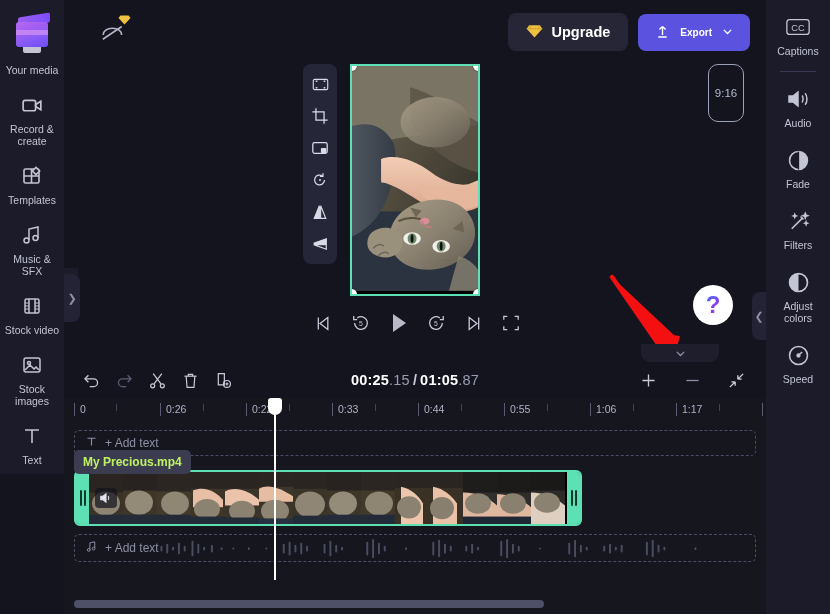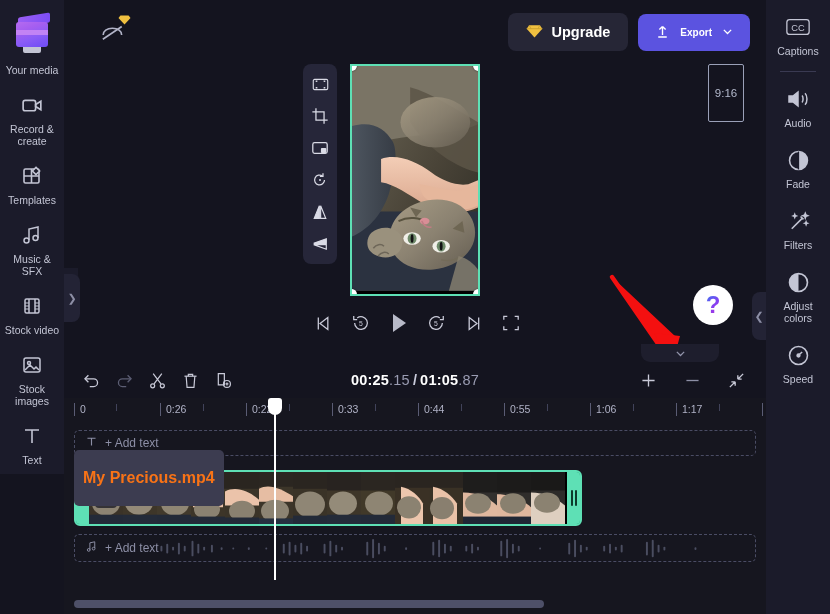--- a/index.html
+++ b/index.html
@@ -105,21 +105,21 @@
     position: absolute; left: 286px; top: 0px; width: 130px; height: 232px;
     border: 2px solid #5ee0b5; overflow: hidden; background: #000;
   }
   .video-img { position: absolute; inset: 0; }
   .handle {
     position: absolute; width: 11px; height: 11px; border-radius: 50%;
     background: #fff; box-shadow: 0 0 2px rgba(0,0,0,.6); cursor: pointer;
   }
   .ratio-badge {
     position: absolute; left: 644px; top: 0px; width: 36px; height: 58px;
-    border: 1px solid #9aa0b8; border-radius: 2px;
+    border: 1px solid #9aa0b8; border-radius: 10px;
     display: flex; align-items: center; justify-content: center;
     font-size: 11.5px; color: #b4bacd;
   }
   .playctl {
     position: absolute; left: 245px; top: 244px; width: 216px; height: 30px;
     display: flex; align-items: center; justify-content: space-between;
   }
   .pc-btn { width: 28px; height: 28px; display:flex; align-items:center; justify-content:center; cursor: pointer; }
   .help-fab {
     position: absolute; left: 629px; top: 221px; width: 40px; height: 40px;
@@ -183,22 +183,22 @@
   .grip-l { left: 0; border-radius: 3px 0 0 3px; }
   .grip-r { right: 0; border-radius: 0 3px 3px 0; }
   .grip-bars { display: flex; gap: 2px; }
   .grip-bars i { display: block; width: 2px; height: 16px; background: #0d3a2c; border-radius: 1px; }
   .speaker-chip {
     position: absolute; left: 19px; top: 50%; transform: translateY(-50%);
     width: 22px; height: 20px; border-radius: 4px; background: rgba(20,20,30,.72);
     display: flex; align-items: center; justify-content: center; cursor: pointer;
   }
   .tooltip {
-    position: absolute; background: #3c3c50; color: #f97316; font-size: 16px; font-weight: bold;
-    padding: 19px 9px; border-radius: 5px; white-space: nowrap; z-index: 8;
+    position: absolute; background: #3c3c50; color: #bef264; font-size: 12px; font-weight: bold;
+    padding: 5px 9px; border-radius: 5px; white-space: nowrap; z-index: 8;
   }
   .playhead { position: absolute; top: 0; bottom: 34px; width: 2px; background: #ffffff; z-index: 7; }
   .playhead-head {
     position: absolute; left: -6px; top: 0; width: 14px; height: 17px; background: #ffffff;
     border-radius: 3px 3px 7px 7px;
   }
   .waveform { position: absolute; left: 0; right: 0; top: 0; bottom: 0; opacity: .55; }
   .scrollbar-track { position: absolute; left: 10px; right: 10px; bottom: 6px; height: 8px; }
   .scrollbar-thumb { position: absolute; left: 0; top: 0; height: 8px; border-radius: 4px; background: #4e5068; cursor: pointer; }
 </style>

